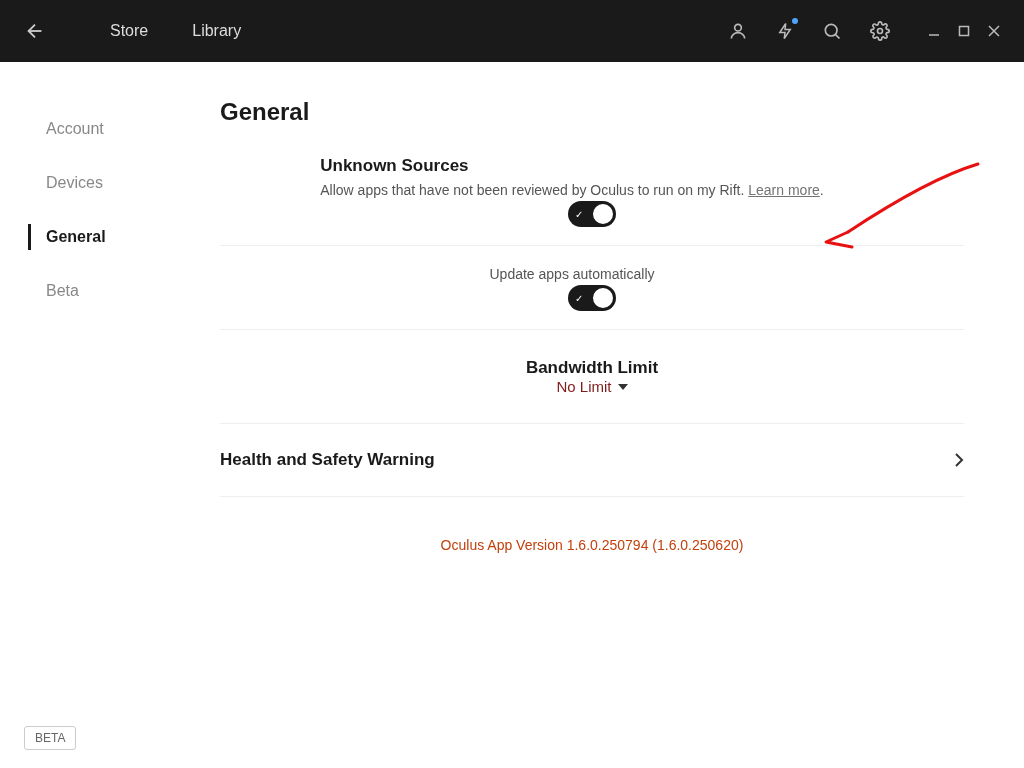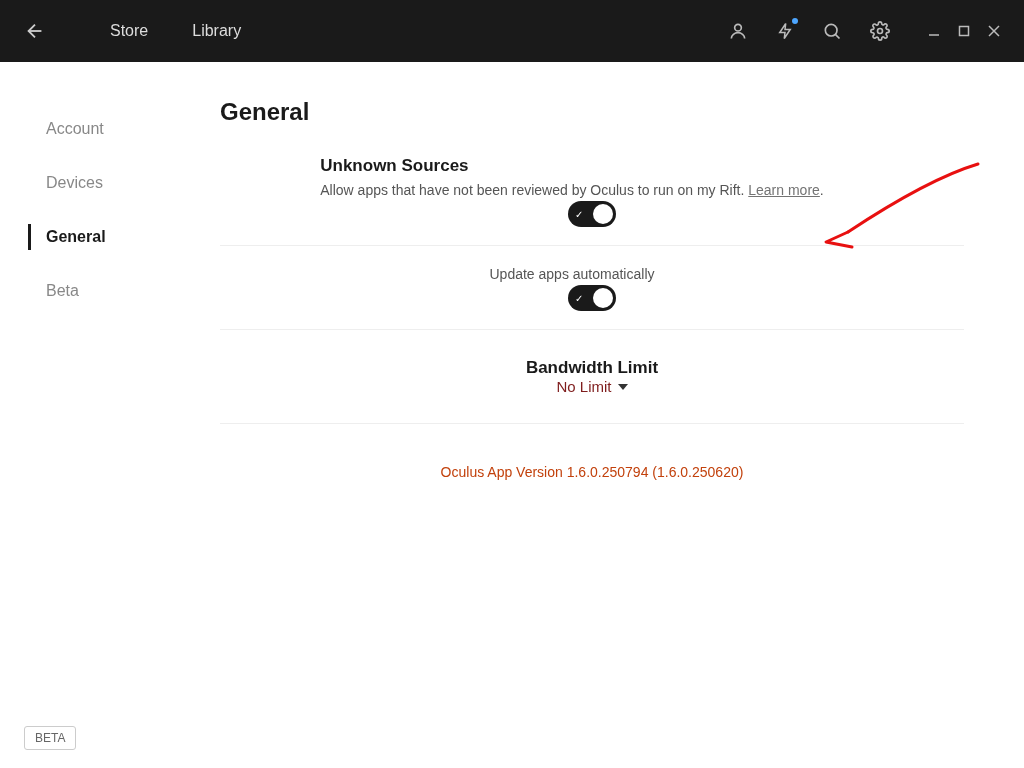--- a/index.html
+++ b/index.html
@@ -320,20 +320,26 @@
       <div class="setting-title" style="margin-bottom:0;">Bandwidth Limit</div>
       <div class="dropdown-value">
         <span>No Limit</span>
         <svg width="10" height="10" viewBox="0 0 10 10" fill="currentColor" class="chevron">
             <polygon points="0,2 10,2 5,8"></polygon>
           </svg>
       </div>
     </div>
 
 
+    <div class="nav-row">
+      <div class="nav-row-title">Health and Safety Warning</div>
+      <svg width="10" height="16" viewBox="0 0 10 16" fill="none" stroke="#333" stroke-width="2" class="chevron">
+          <polyline points="2,2 8,8 2,14"></polyline>
+        </svg>
+    </div>
 
     <div class="version-text">Oculus App Version 1.6.0.250794 (1.6.0.250620)</div>
   </div>
 
   <div class="beta-badge">BETA</div>
 
   <svg class="annotation-arrow" width="180" height="120">
     <path d="M 170 10 Q 120 25 40 78" stroke="#e81010" stroke-width="3" fill="none" stroke-linecap="round"></path>
     <path d="M 40 78 L 18 88 L 44 93" stroke="#e81010" stroke-width="3" fill="none" stroke-linecap="round" stroke-linejoin="round"></path>
   </svg>

